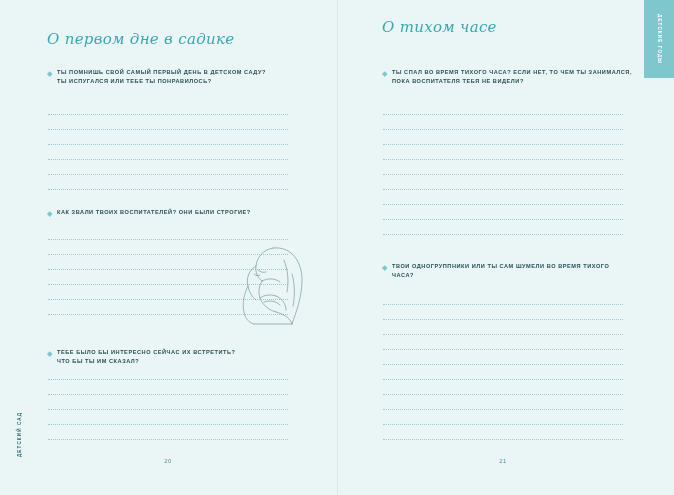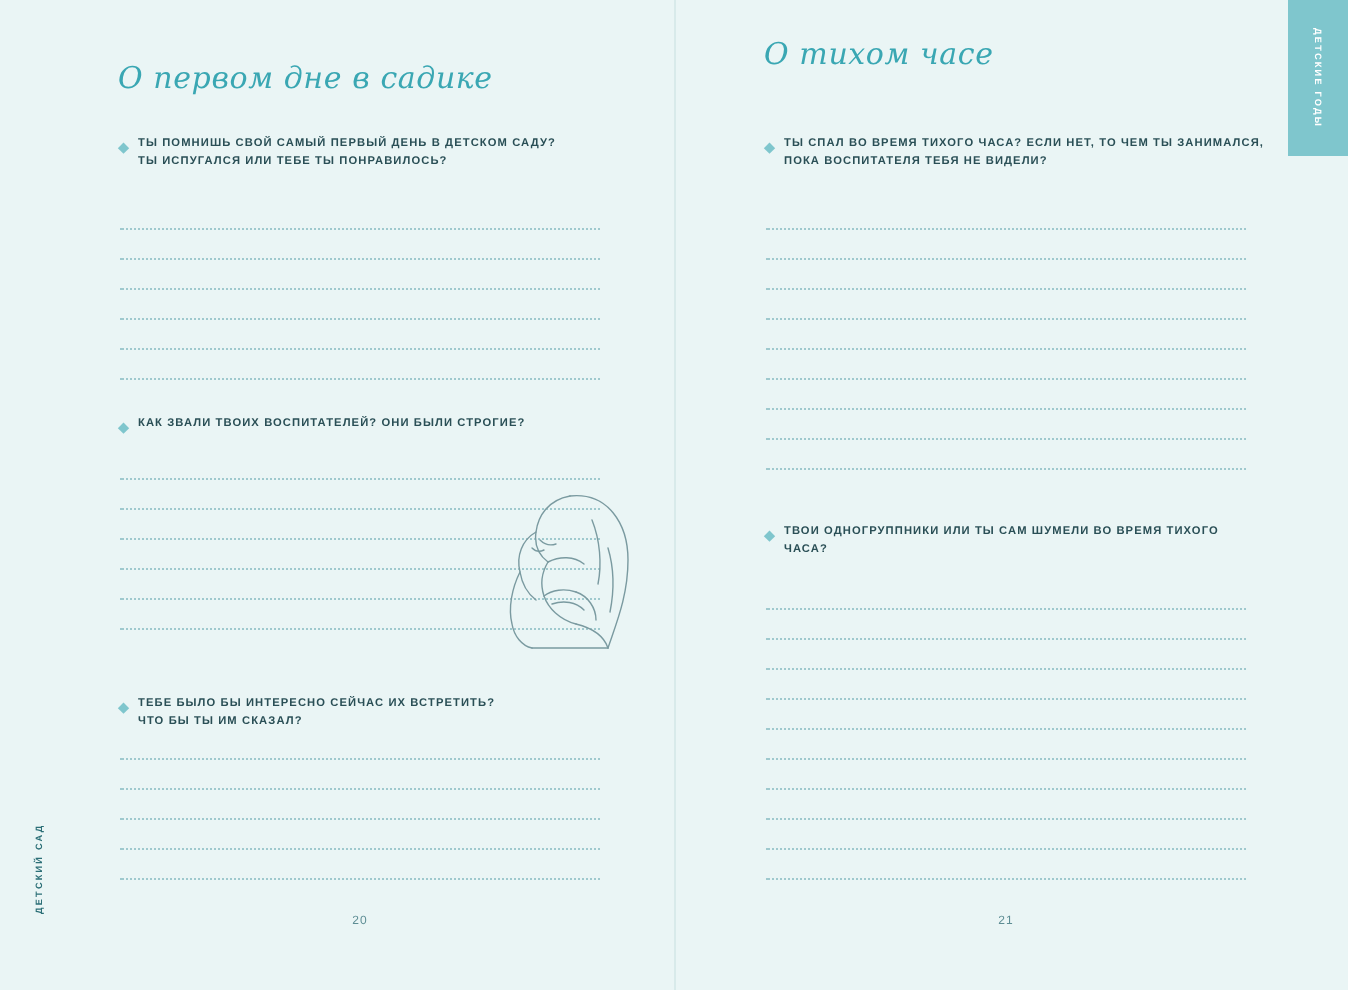--- a/index.html
+++ b/index.html
@@ -57,21 +57,21 @@
     top: 0;
     width: 1px;
     height: 495px;
     background: #d8eaea;
   }
   .page-half {
     position: absolute;
     top: 0;
     height: 495px;
   }
-  .left-half { left: 12px; width: 337px; }
+  .left-half { left: 0; width: 337px; }
   .right-half { left: 337px; width: 337px; }
 
   .title {
     position: absolute;
     font-family: "DejaVu Serif", serif;
     font-style: italic;
     font-size: 15px;
     color: #3aa7b3;
     letter-spacing: 0.3px;
     white-space: nowrap;

